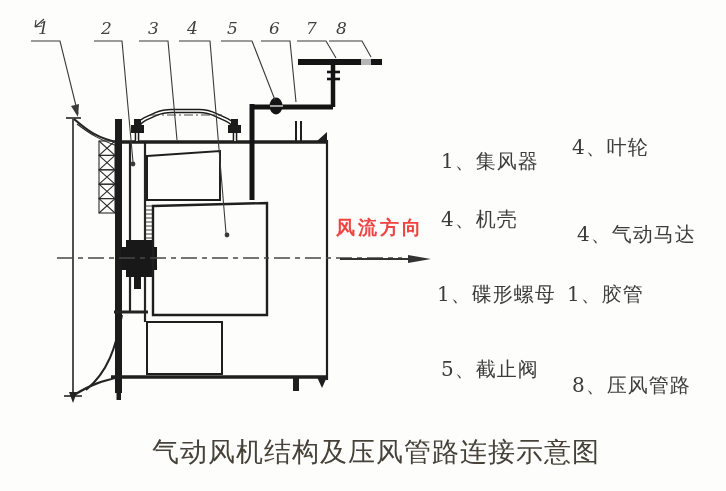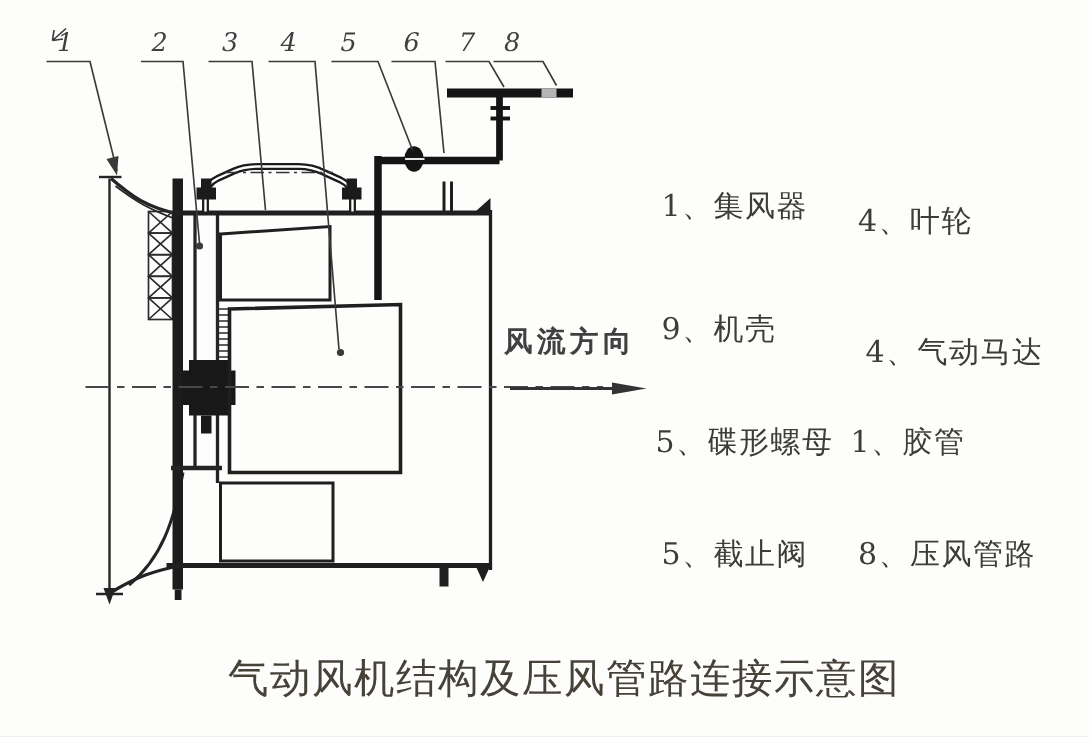--- a/index.html
+++ b/index.html
@@ -2,21 +2,21 @@
 <html><head>
 <meta charset="utf-8">
 <style>
   html,body{margin:0;padding:0;background:#e8e8e8;}
   .stage{
     position:relative;width:726px;height:491px;background:#fdfdfb;
     overflow:hidden;font-family:"DejaVu Serif", serif;
   }
   .stage svg.drawing{position:absolute;left:0;top:0;}
   .flow-label{
-    position:absolute;left:336px;top:215px;font-size:19px;color:#404040;
+    position:absolute;left:336px;top:215px;font-size:19px;color:#ef4444;
     letter-spacing:3px;font-weight:bold;
   }
   .legend-item{
     position:absolute;font-size:20px;color:#3c3c38;letter-spacing:1px;white-space:nowrap;
   }
   .caption{
     position:absolute;left:152px;top:434px;font-size:27px;color:#46423a;
     letter-spacing:1px;white-space:nowrap;
   }
   .watermark{position:absolute;left:548px;top:428px;width:178px;height:62px;}
@@ -162,26 +162,26 @@
       <text x="227" y="34">5</text>
       <text x="269" y="34">6</text>
       <text x="306" y="34">7</text>
       <text x="336" y="34">8</text>
     </g>
   </svg>
 
   <div class="flow-label">风流方向</div>
 
   <div>
-    <div class="legend-item" style="left:441px;top:124px">1、集风器</div>
+    <div class="legend-item" style="left:441px;top:148px">1、集风器</div>
     <div class="legend-item" style="left:572px;top:134px">4、叶轮</div>
-    <div class="legend-item" style="left:441px;top:206px">9、机壳</div>
+    <div class="legend-item" style="left:441px;top:206px">4、机壳</div>
     <div class="legend-item" style="left:577px;top:221px">4、气动马达</div>
-    <div class="legend-item" style="left:437px;top:281px">5、碟形螺母</div>
+    <div class="legend-item" style="left:437px;top:281px">1、碟形螺母</div>
     <div class="legend-item" style="left:567px;top:281px">1、胶管</div>
     <div class="legend-item" style="left:441px;top:356px">5、截止阀</div>
-    <div class="legend-item" style="left:572px;top:356px">8、压风管路</div>
+    <div class="legend-item" style="left:572px;top:372px">8、压风管路</div>
   </div>
 
   <div class="caption">气动风机结构及压风管路连接示意图</div>
 
 
 </div>
 
 </body></html>

